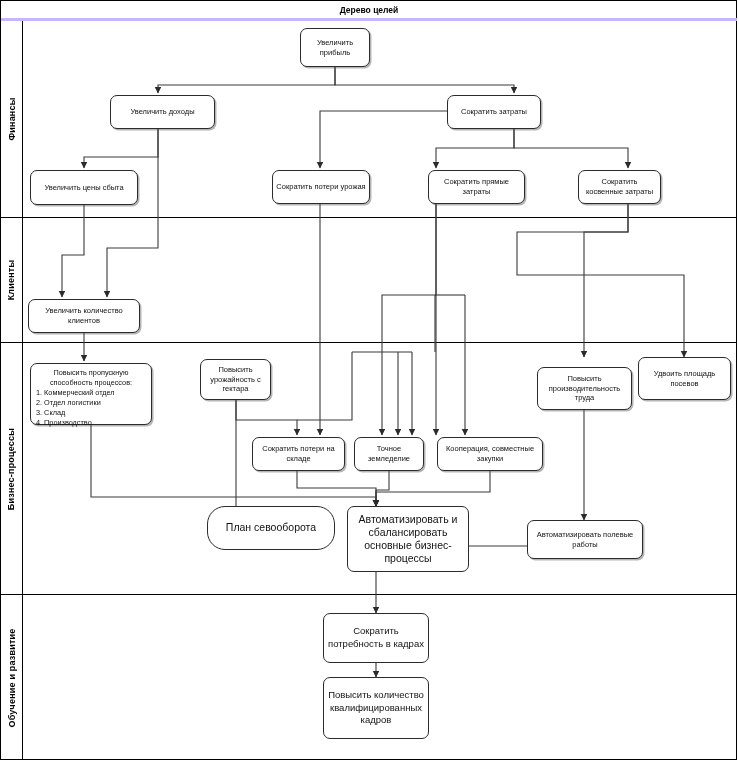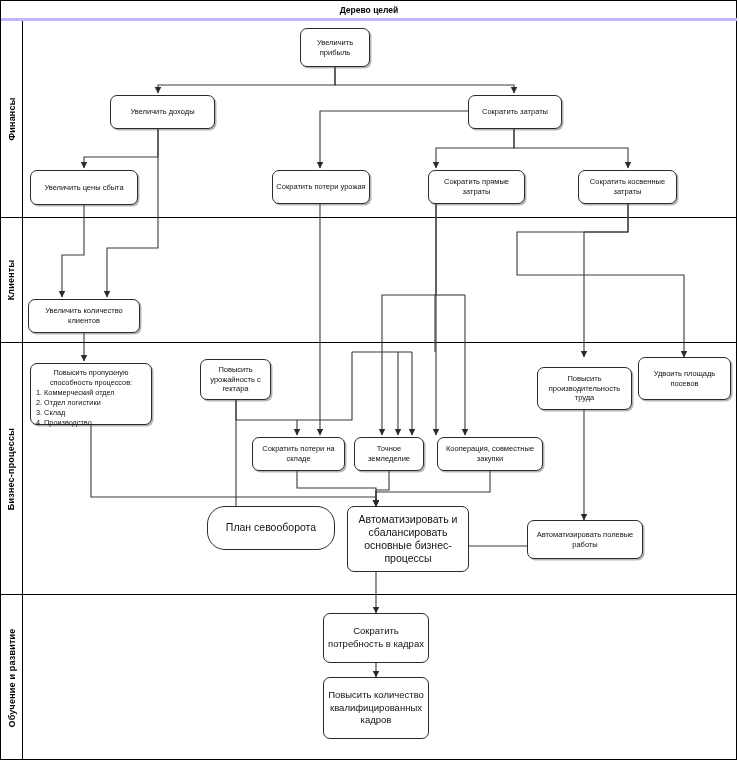--- a/index.html
+++ b/index.html
@@ -160,29 +160,29 @@
       <path d="M398,352 L398,352"></path>
       <path d="M435,295 L465,295"></path>
       <path d="M435,295 L435,352"></path>
     </g>
   </svg>
 
   <div class="node" style="left:300px;top:28px;width:70px;height:39px;">Увеличить прибыль</div>
 
   <div class="node" style="left:110px;top:95px;width:105px;height:32px;">Увеличить доходы</div>
 
-  <div class="node" style="left:468px;top:95px;width:94px;height:20px;text-align:right;">Сократить затраты</div>
+  <div class="node" style="left:447px;top:95px;width:94px;height:20px;text-align:right;">Сократить затраты</div>
 
   <div class="node" style="left:30px;top:170px;width:108px;height:35px;">Увеличить цены сбыта</div>
 
   <div class="node" style="left:272px;top:170px;width:98px;height:23px;text-align:right;">Сократить потери урожая</div>
 
   <div class="node" style="left:388px;top:170px;width:97px;height:31px;margin-left:40px;">Сократить прямые затраты</div>
 
-  <div class="node" style="left:578px;top:170px;width:99px;height:31px;">Сократить косвенные затраты</div>
+  <div class="node" style="left:578px;top:170px;width:83px;height:31px;">Сократить косвенные затраты</div>
 
   <div class="node" style="left:28px;top:299px;width:112px;height:34px;">Увеличить количество клиентов</div>
 
   <div class="node list" style="left:30px;top:363px;width:122px;height:62px;">
     <span class="hdr">Повысить пропускную способность процессов:</span>
     <span class="li">1. Коммерческий отдел</span>
     <span class="li">2. Отдел логистики</span>
     <span class="li">3. Склад</span>
     <span class="li">4. Производство</span>
   </div>

